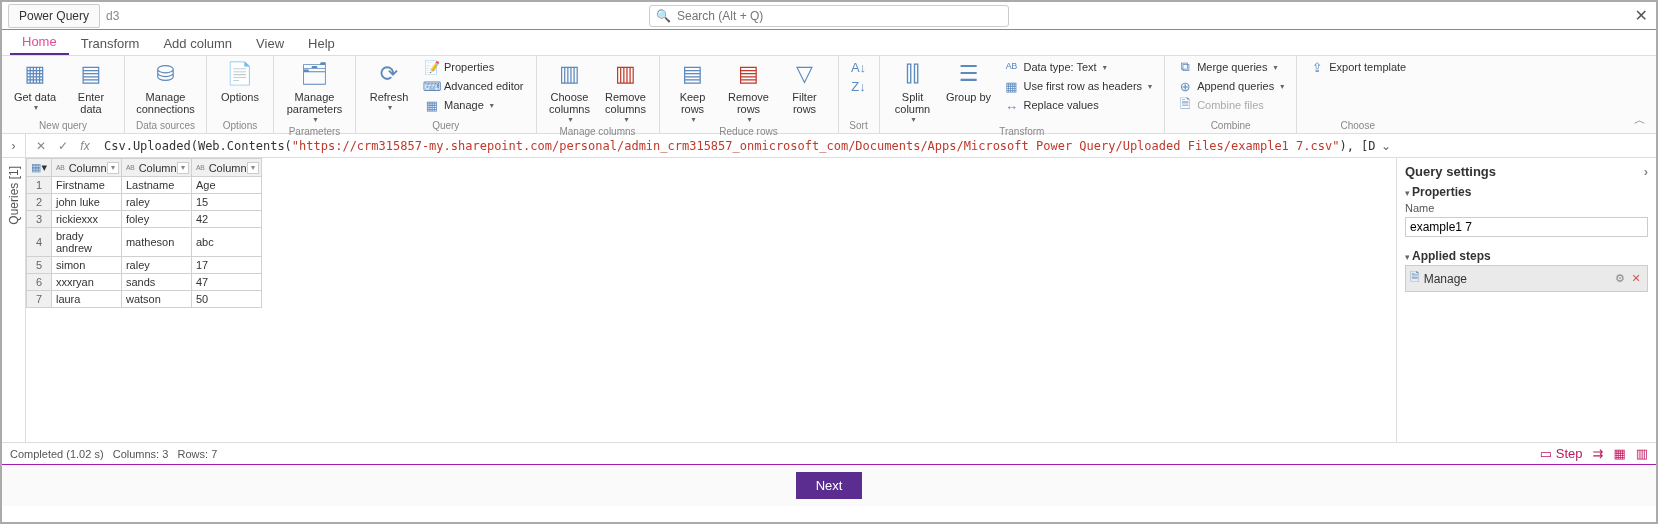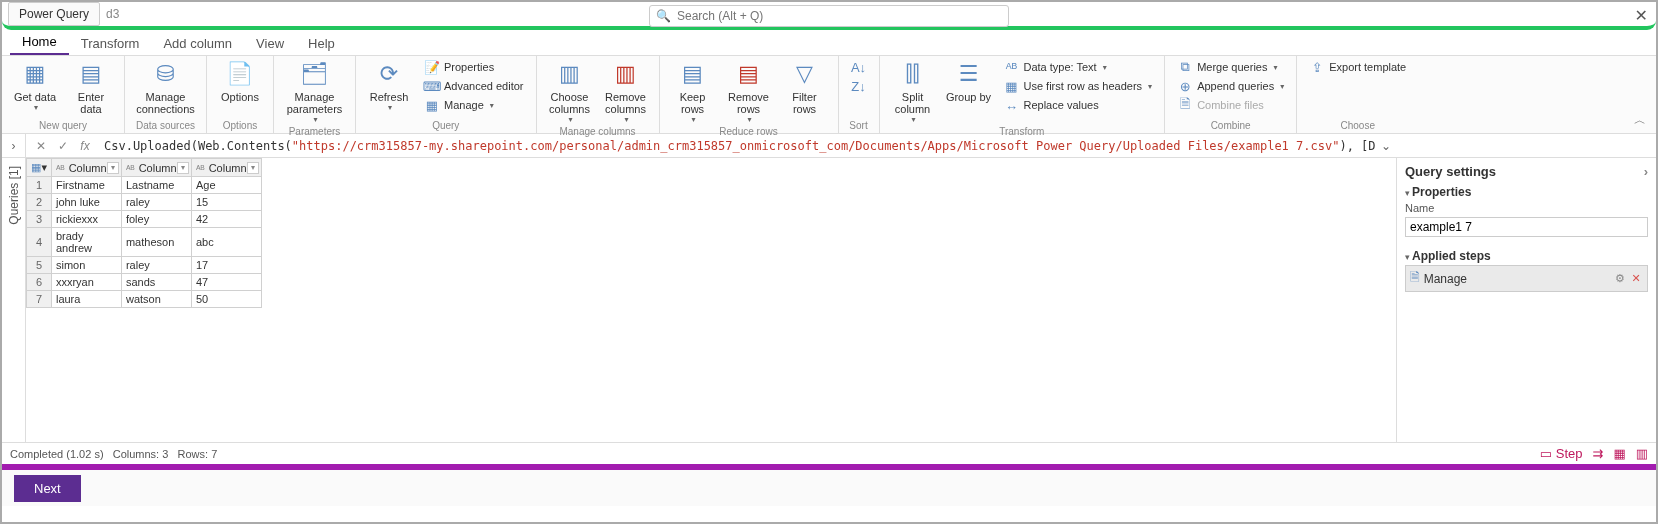--- a/index.html
+++ b/index.html
@@ -1,30 +1,30 @@
 <!DOCTYPE html>
 <html><head>
 <meta charset="utf-8">
 <style>
 * { box-sizing: border-box; margin: 0; padding: 0; }
 body { font-family: "Segoe UI", sans-serif; font-size: 12px; background: #fff; color: #333; overflow: hidden; width: 1658px; height: 524px; border: 2px solid #aaa; position: relative; }
 
 
-.titlebar { height: 28px; display: flex; align-items: center; padding: 0 6px; border-bottom: 4px solid #22c55e; position: relative; border-radius: 9px; }
+.titlebar { height: 28px; display: flex; align-items: center; padding: 0 6px; border-bottom: 1px solid #22c55e; position: relative; }
 .titlebar .tab-btn { padding: 4px 10px; border: 1px solid #ccc; border-radius: 2px; background: #fafafa; margin-right: 6px; font-size: 12px; }
 .titlebar .subtitle { color: #888; font-size: 12px; }
 .searchwrap { position: absolute; left: 50%; transform: translateX(-50%); top: 3px; width: 360px; height: 22px; border: 1px solid #ccc; border-radius: 3px; display: flex; align-items: center; padding: 0 6px; background: #fff; }
 .searchwrap .icon { color: #888; margin-right: 6px; }
 .searchwrap input { border: none; outline: none; flex: 1; font-size: 12px; color: #666; }
 .titlebar .close { position: absolute; right: 8px; top: 4px; font-size: 16px; color: #555; cursor: pointer; }
 
 
 .ribbon-tabs { height: 26px; display: flex; align-items: flex-end; padding: 0 8px; border-bottom: 1px solid #ddd; font-size: 13px; }
 .ribbon-tabs .tab { padding: 4px 12px; color: #555; cursor: pointer; }
-.ribbon-tabs .tab.active { color: #000000; border-bottom: 2px solid #5c2d91; font-weight: 400; }
+.ribbon-tabs .tab.active { color: #ec4899; border-bottom: 2px solid #5c2d91; font-weight: 400; }
 
 
 .ribbon { height: 78px; display: flex; border-bottom: 1px solid #ddd; background: #fbfbfb; position: relative; }
 .group { border-right: 1px solid #ddd; padding: 2px 8px; display: flex; flex-direction: column; justify-content: space-between; }
 .group .row { display: flex; gap: 6px; align-items: flex-start; }
 .bigbtn { display: flex; flex-direction: column; align-items: center; justify-content: flex-start; width: 50px; padding: 2px 2px; cursor: pointer; font-size: 11px; text-align: center; color: #333; }
 .bigbtn.wider { width: 65px; }
 .bigbtn .icn { width: 28px; height: 28px; display: flex; align-items: center; justify-content: center; font-size: 22px; color: #5c8abf; }
 .bigbtn .lbl { line-height: 1.1; margin-top: 3px; }
 .smallbtn { display: flex; align-items: center; gap: 4px; font-size: 11px; padding: 1px 4px; cursor: pointer; color: #333; white-space: nowrap; }
@@ -72,21 +72,21 @@
 .step .icons { display: flex; gap: 2px; color: #888; }
 .step .icons .i { width: 14px; height: 14px; font-size: 11px; text-align: center; cursor: pointer; }
 .step .icons .i.del { color: #d9534f; }
 
 
 .statusbar { height: 22px; border-top: 1px solid #ddd; display: flex; align-items: center; padding: 0 8px; font-size: 11px; color: #555; justify-content: space-between; }
 .statusbar .right { display: flex; align-items: center; gap: 10px; }
 .statusbar .right .i { cursor: pointer; color: #be185d; font-size: 13px; }
 
 
-.footer { height: 42px; border-top: 6px solid #a21caf; display: flex; align-items: center; justify-content: flex-start; padding: 0 12px; background: #fafafa; }
+.footer { height: 42px; border-top: 1px solid #a21caf; display: flex; align-items: center; justify-content: center; padding: 0 12px; background: #fafafa; }
 .footer .next { background: #5c2d91; color: #fff; border: none; padding: 6px 20px; font-size: 13px; cursor: pointer; }
 </style>
 </head>
 <body>
 
 <div class="titlebar">
   <div class="tab-btn">Power Query</div>
   <div class="subtitle">d3</div>
   <div class="searchwrap">
     <span class="icon">🔍</span>

